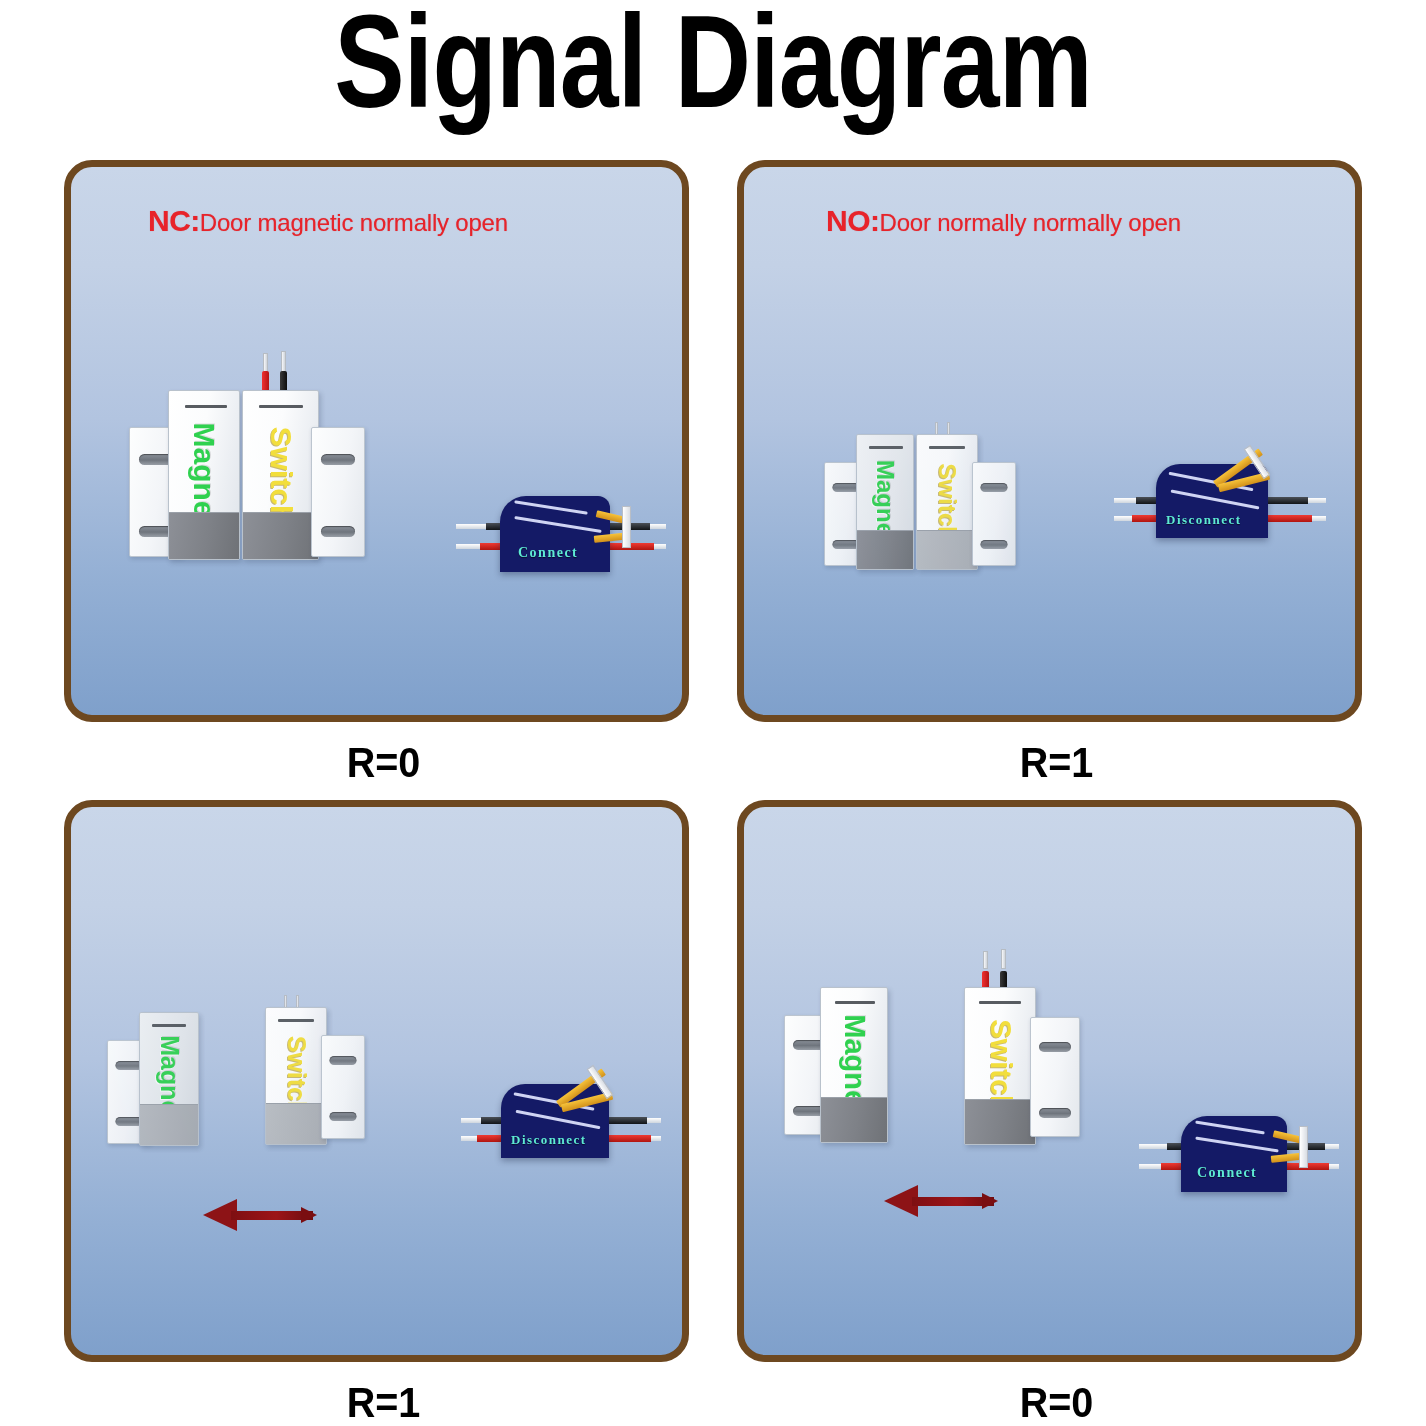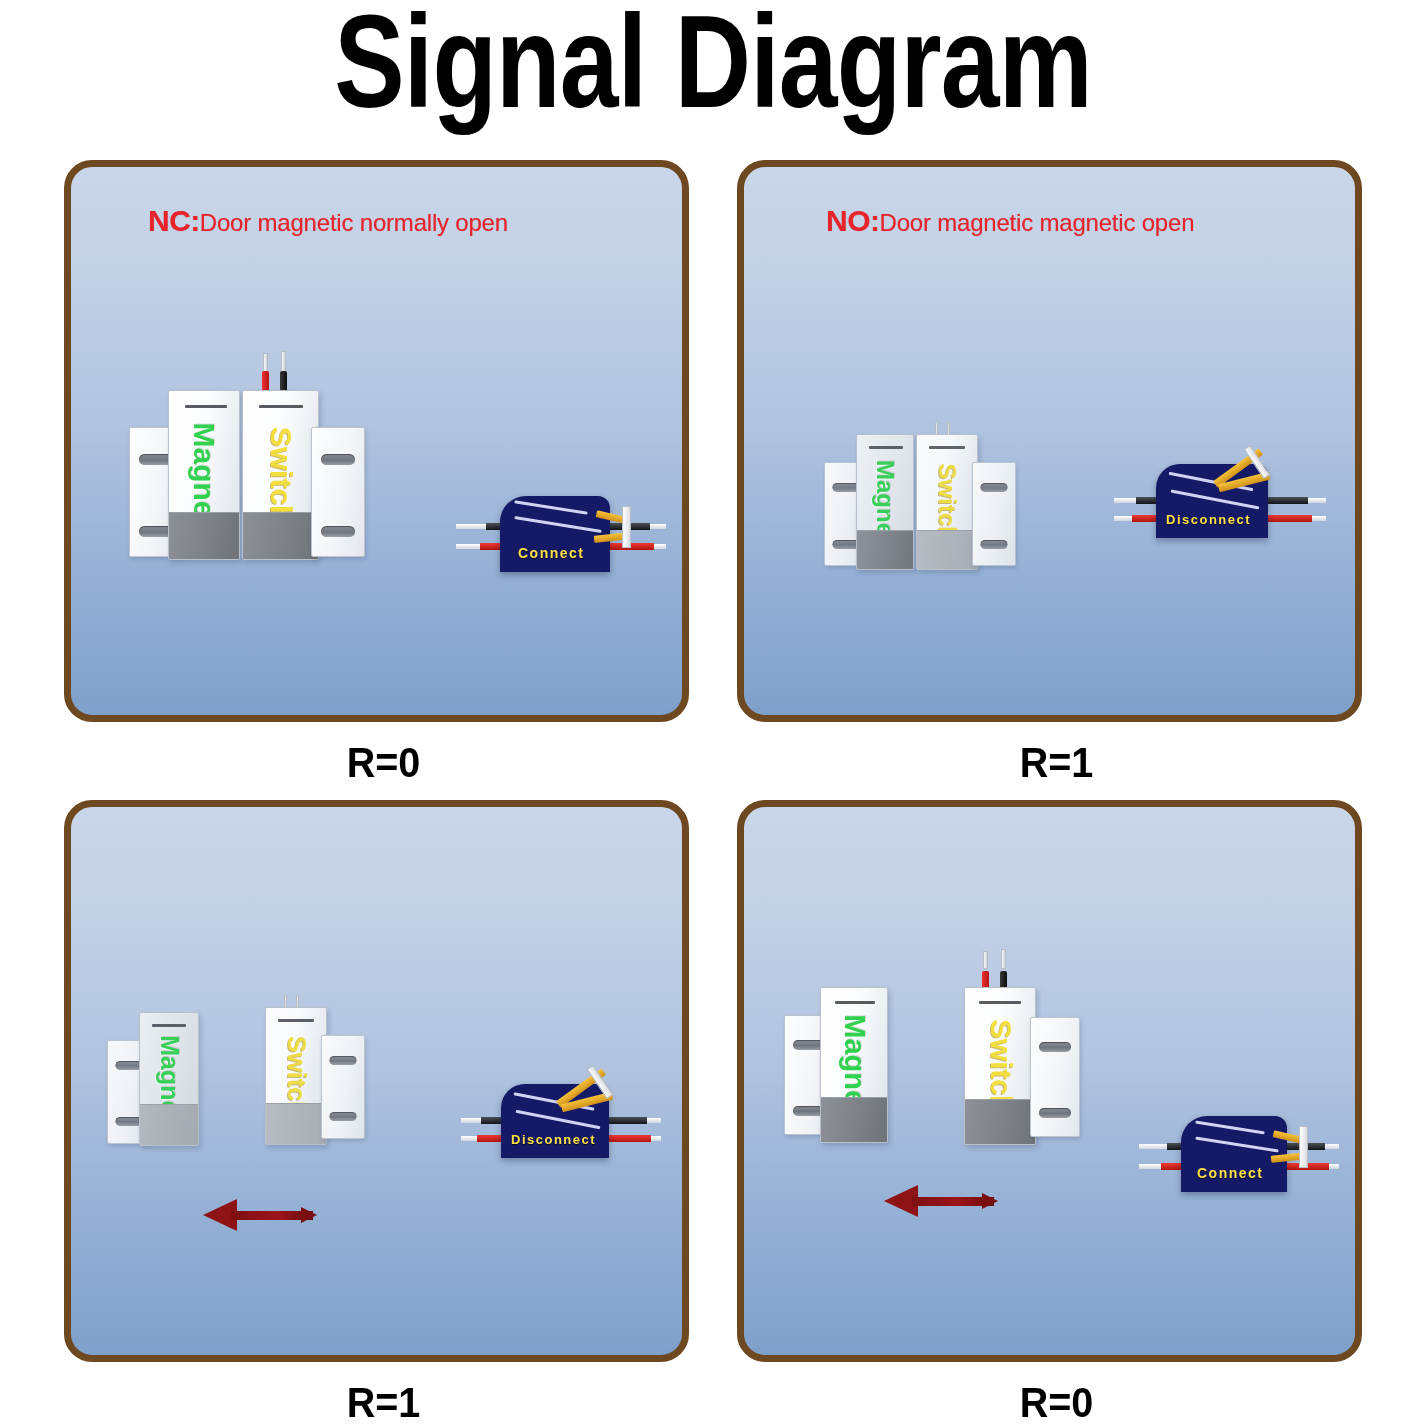--- a/index.html
+++ b/index.html
@@ -120,23 +120,24 @@
   .reed .w.black .ins{background:linear-gradient(180deg,#4b5057,#111417);}
   .reed .w.red   .ins{background:linear-gradient(180deg,#ef3a33,#b01510);}
 
   .reed .shell{
     position:absolute;
     background:#141a66;
     box-shadow:0 3px 6px rgba(20,30,60,.35);
   }
   .reed .glint{position:absolute;background:#dfe4ff;opacity:.92;border-radius:2px;}
   .reed .cap{
-    position:absolute;color:#fde047;font-weight:bold;
+    position:absolute;color:#5eead4;font-weight:bold;
     letter-spacing:1.5px;white-space:nowrap;
     text-shadow:0 1px 1px rgba(0,0,0,.6);
+    font-family:Liberation Serif, serif;
   }
   .reed .contact{position:absolute;background:linear-gradient(180deg,#f7c33a,#d1901a);border-radius:1px;}
   .reed .post{position:absolute;background:linear-gradient(90deg,#ffffff,#d9dde3);border:1px solid #b9bec6;box-sizing:border-box;}
 
   
   .arrow{position:absolute;}
   .arrow .shaft{position:absolute;right:0;height:9px;
     background:linear-gradient(90deg,#7e0f12 0%,#9c1418 55%,#6d0d10 100%);}
   .arrow .head{position:absolute;left:0;width:0;height:0;
     border-top:16px solid transparent;border-bottom:16px solid transparent;
@@ -220,21 +221,21 @@
       </div>
 
     </div>
     <div class="caption">R=0</div>
   </div>
 
   <div class="cell c01">
     <div class="panel">
 
       <div class="ptitle" style="left:82px;top:37px;">
-        <span class="abbr">NO:</span><span class="desc">Door magnetic magnetic open</span>
+        <span class="abbr">NO:</span><span class="desc">Door normally normally open</span>
       </div>
 
       <div class="assembly" style="left:70px;top:245px;width:260px;height:180px;opacity:.93;">
         <div class="unit">
           <div class="flange" style="left:10px;top:50px;width:44px;height:104px;border-radius:2px;">
             <div class="slot" style="top:20px;width:27px;height:9px;"></div>
             <div class="slot" style="top:77px;width:27px;height:9px;"></div>
           </div>
           <div class="body" style="left:42px;top:22px;width:58px;height:136px;border-radius:2px;background:linear-gradient(100deg,#f2f4f6 0%,#e6e9ed 60%,#d8dde2 100%);">
             <div class="vent" style="left:12px;top:11px;width:34px;"></div>

